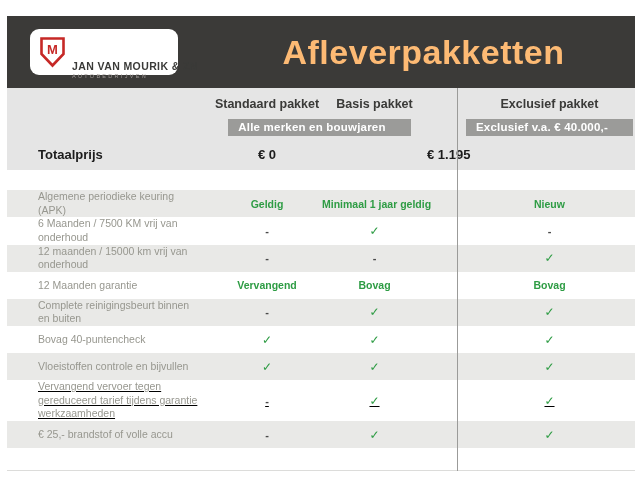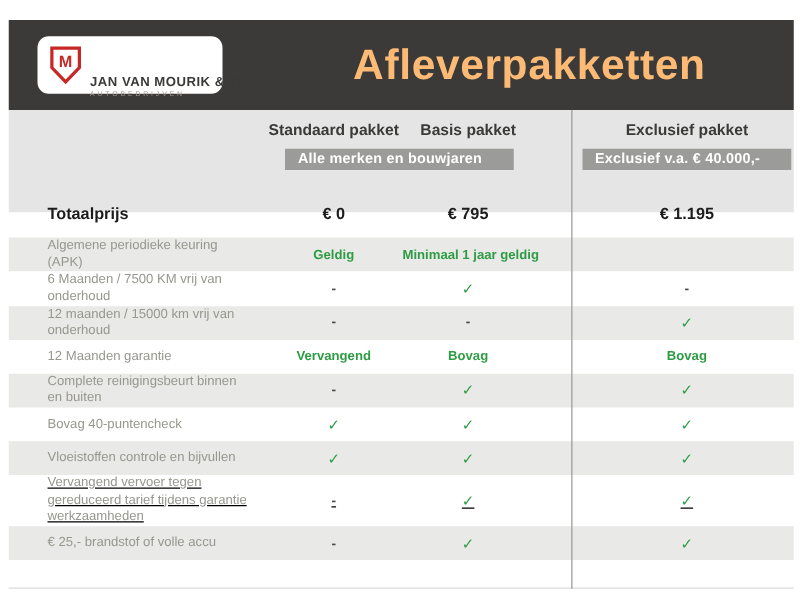--- a/index.html
+++ b/index.html
@@ -42,21 +42,21 @@
     height:22px;white-space:nowrap;
   }
   .banner-row{height:20px;}
   .banner{
     display:block;margin:0 auto;width:max-content;background:#9b9b99;color:#ffffff;
     font-size:11.5px;font-weight:bold;padding:2px 25px 3px 10px;letter-spacing:.2px;
     white-space:nowrap;
   }
   .banner-span-left{grid-column:2 / 4;}
   .banner-span-right{grid-column:5;}
-  .totals-row-wrap{grid-column:1 / 6;display:grid;grid-template-columns:205px 110px 105px 37px 1fr;align-items:center;height:31px;margin-top:16px;}
+  .totals-row-wrap{grid-column:1 / 6;display:grid;grid-template-columns:205px 110px 105px 37px 1fr;align-items:center;height:31px;margin-top:0;}
   .total-label{font-size:13px;font-weight:bold;color:#1c1c1c;padding-left:31px;}
   .price{font-size:13px;font-weight:bold;color:#1c1c1c;text-align:center;white-space:nowrap;}
 
   .head-gap{height:20px;background:#ffffff;}
 
   .feature-row{min-height:27px;align-items:center;}
   .feature-row.alt{background:#e9e9e7;}
   .feature-label{
     font-size:10.5px;color:#97978f;padding-left:31px;padding-right:14px;
     line-height:1.3;
@@ -105,33 +105,33 @@
           <div class="banner-span-left">
               <span class="banner">Alle merken en bouwjaren</span>
             </div>
           <div class="banner-span-right">
               <span class="banner">Exclusief v.a. € 40.000,-</span>
             </div>
         </div>
         <div class="totals-row-wrap">
           <div class="total-label">Totaalprijs</div>
           <div class="price">€ 0</div>
-          <div class="price">€ 795</div>
           <div></div>
           <div class="price">€ 1.195</div>
         </div>
       </div>
 
       <div class="head-gap"></div>
 
       <div class="feature-row grid5 alt">
         <div class="feature-label">Algemene periodieke keuring (APK)</div>
         <div class="cell-value">Geldig</div>
         <div class="cell-value">Minimaal 1 jaar geldig</div>
         <div></div>
+        <div class="cell-value">Nieuw</div>
       </div>
       <div class="feature-row grid5">
         <div class="feature-label">6 Maanden / 7500 KM vrij van onderhoud</div>
         <div class="cell-value dash">-</div>
         <div class="cell-value check">✓</div>
         <div></div>
         <div class="cell-value dash">-</div>
       </div>
       <div class="feature-row grid5 alt">
         <div class="feature-label">12 maanden / 15000 km vrij van onderhoud</div>

